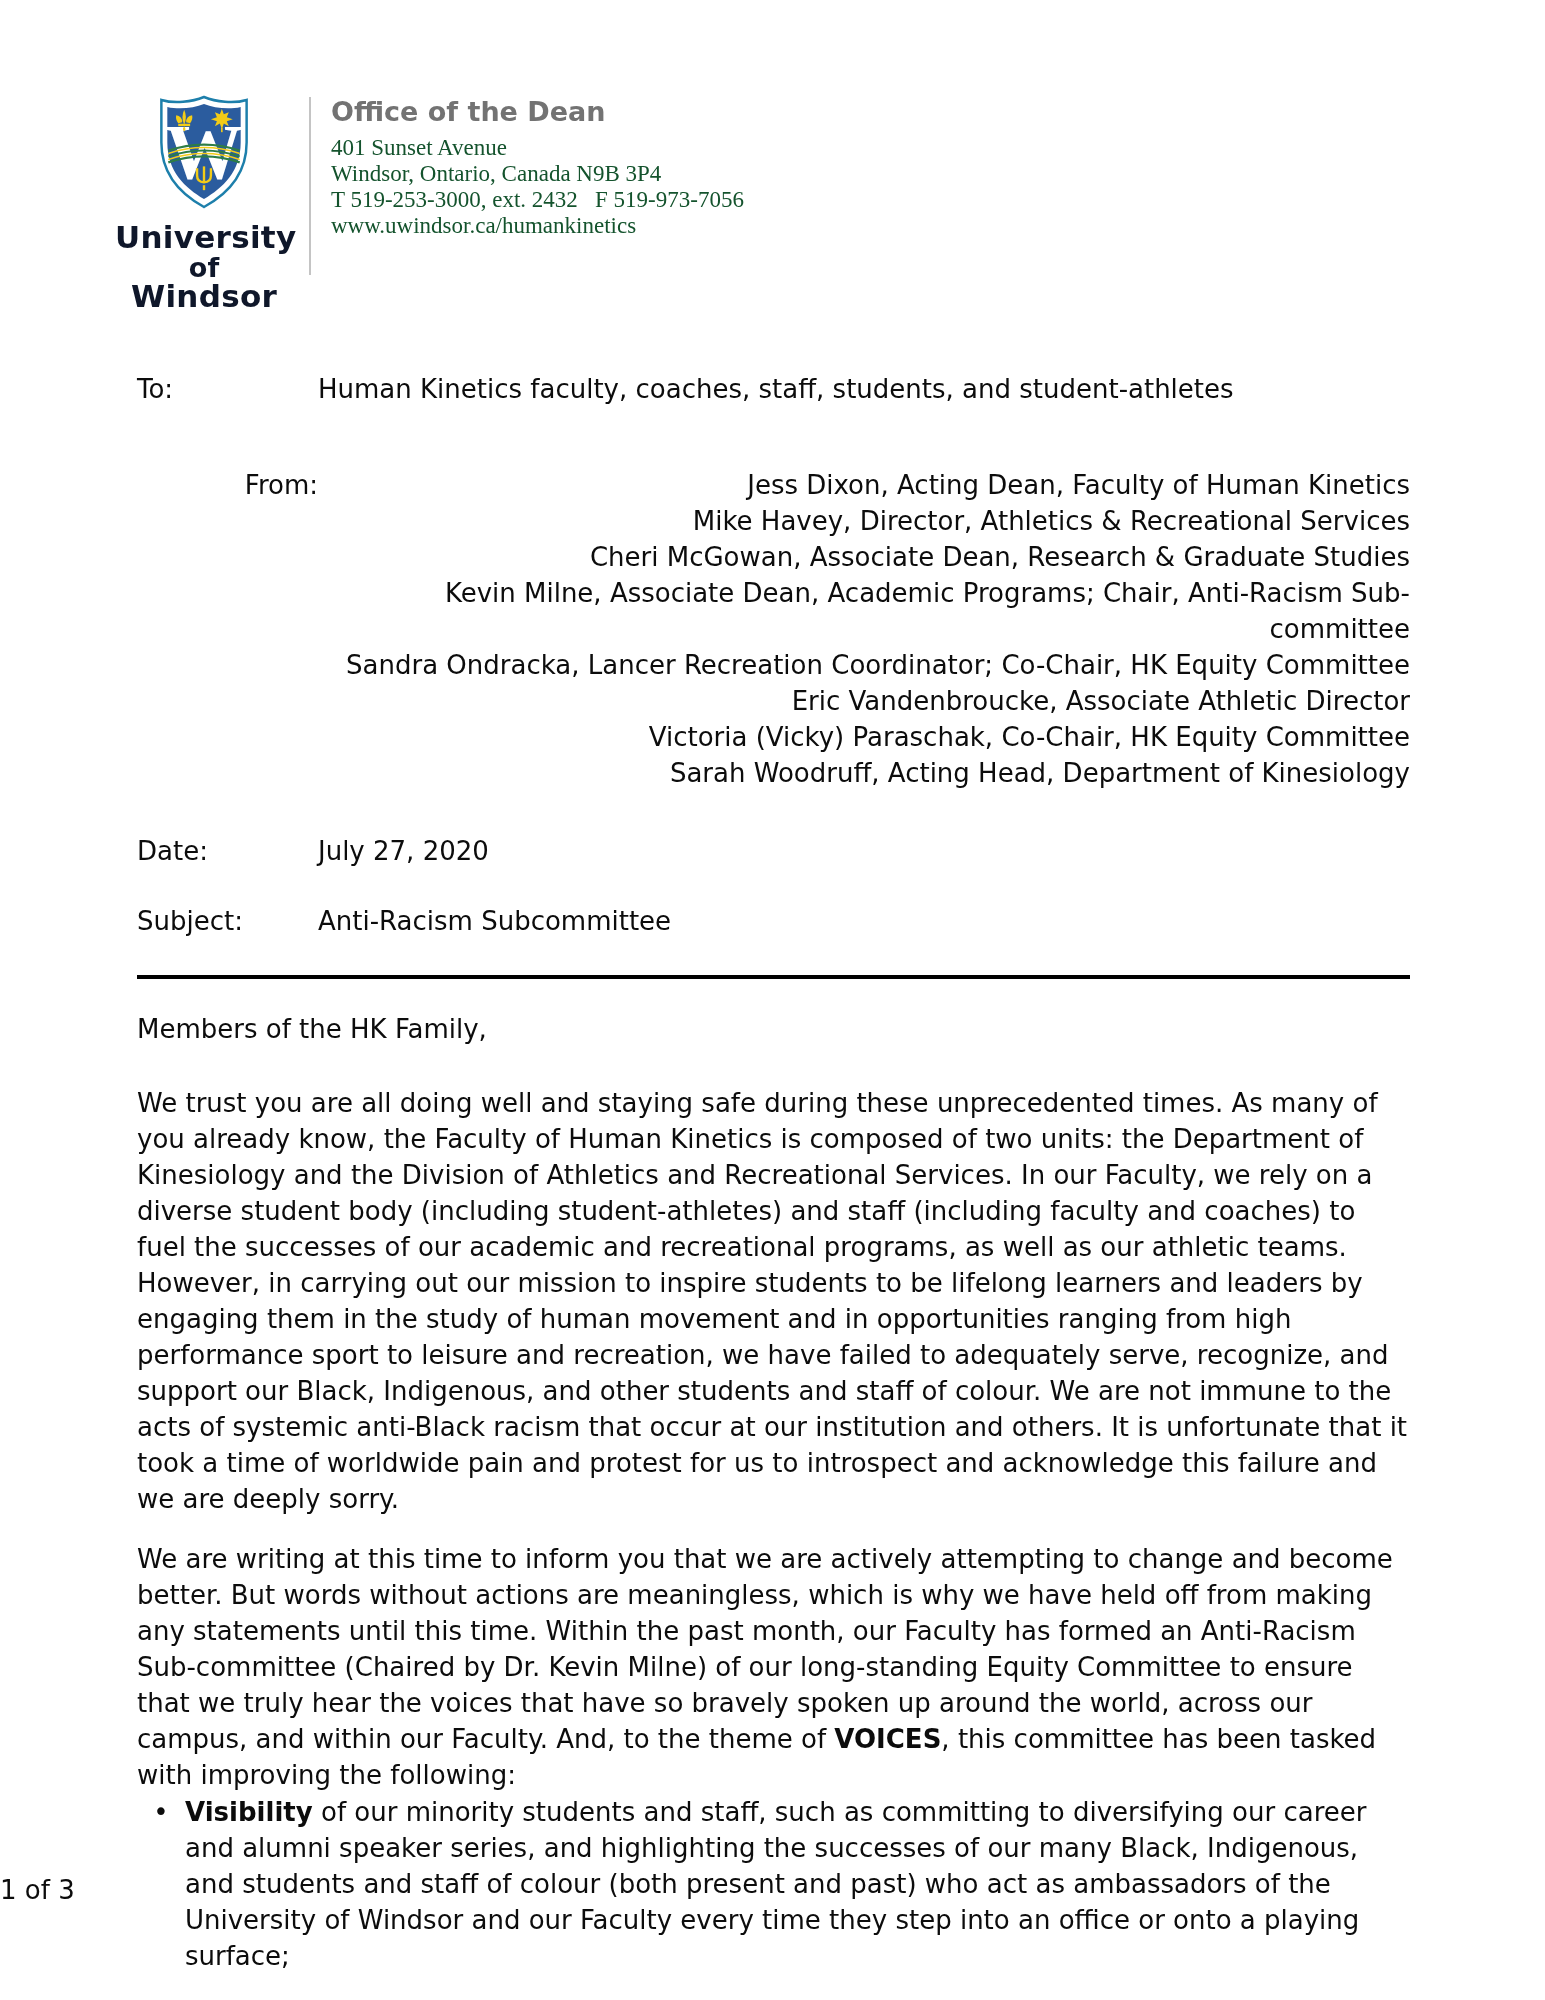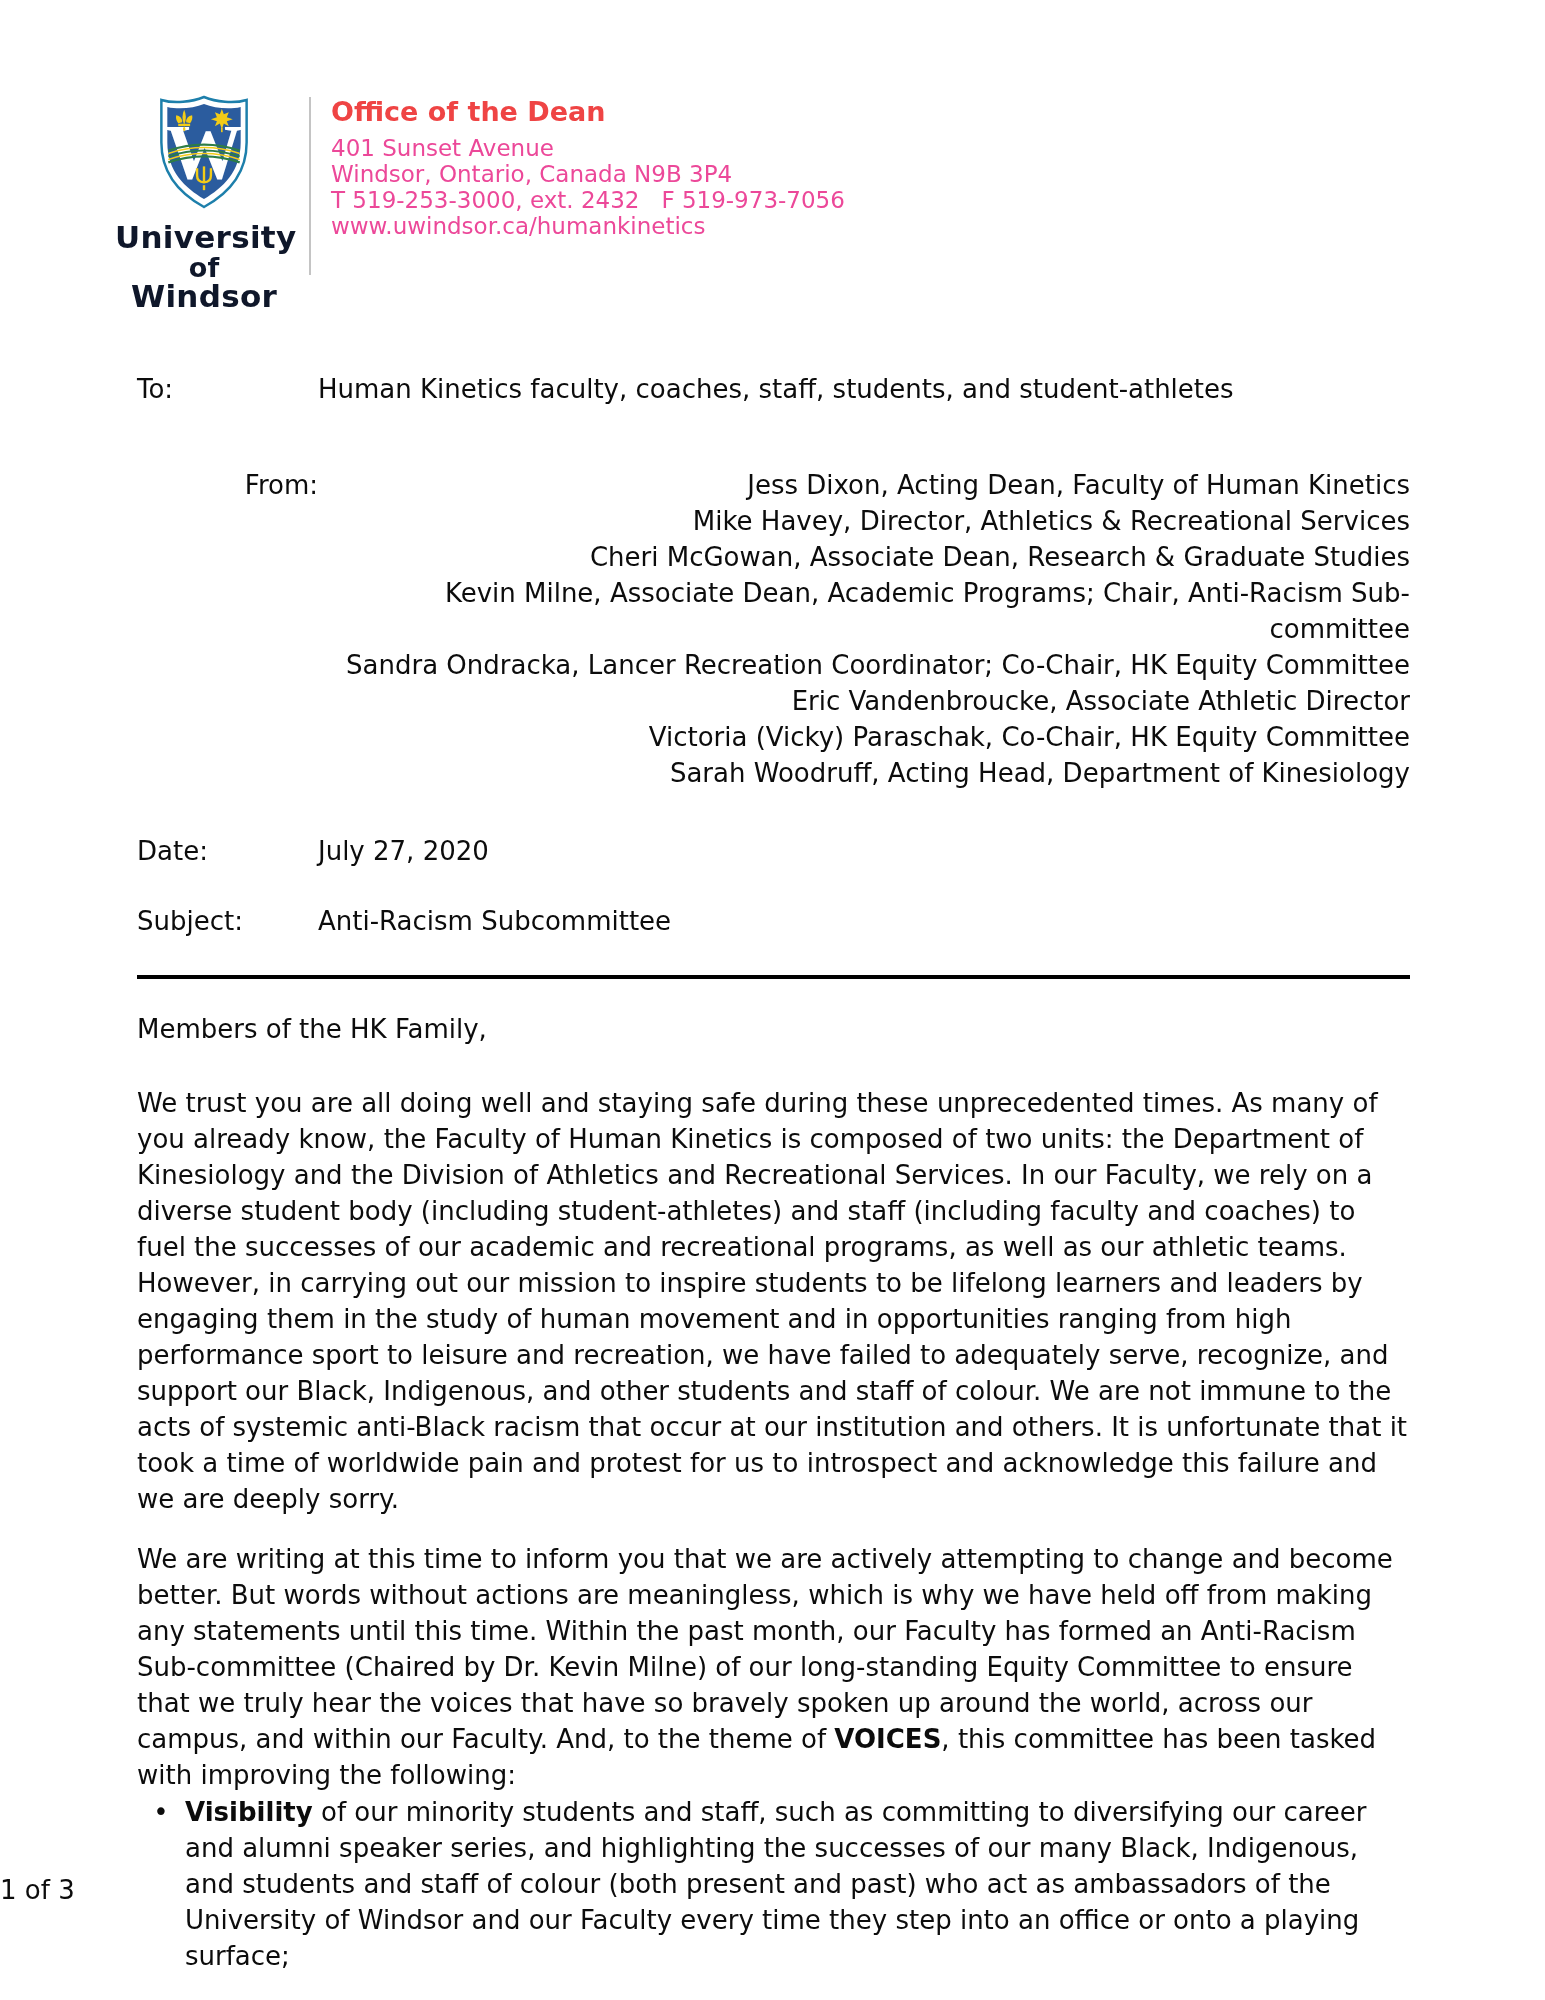--- a/index.html
+++ b/index.html
@@ -15,23 +15,23 @@
     line-height:36px;
   }
   
   .letterhead{display:flex;align-items:flex-start;}
   .logo-block{width:178px;margin-left:-22px;text-align:center;flex:0 0 auto;}
   .shield{width:102px;height:114px;display:block;margin:0 auto;}
   .logo-text{margin-top:14px;color:#0f172a;font-weight:bold;font-size:31px;line-height:29px;letter-spacing:.3px;}
   .logo-text .of{font-size:27px;font-weight:600;letter-spacing:0;}
   .lh-divider{width:2px;background:#c4c4c4;height:178px;margin:2px 20px 0 16px;flex:0 0 auto;}
   .lh-text{padding-top:0;}
-  .lh-bold{color:#ef4444;font-weight:bold;font-size:27px;line-height:33px;}
+  .lh-bold{color:#737373;font-weight:bold;font-size:27px;line-height:33px;}
   .lh-addr-block{margin-top:7px;}
-  .lh-addr{color:#ec4899;font-size:23px;line-height:26px;}
+  .lh-addr{color:#14532d;font-size:23px;line-height:26px;font-family:Liberation Serif, serif;}
   
   .memo{margin-top:60px;}
   .memo-row{display:grid;grid-template-columns:181px 1fr;}
   .memo-row.from{margin-top:60px;text-align:right;}
   .memo-row.date{margin-top:42px;}
   .memo-row.subject{margin-top:34px;}
   .rule{border:none;border-top:4px solid #000;margin:36px 0 0 0;}
   
   .salutation{margin:32px 0 0 0;}
   .para1{margin:38px 0 0 0;}

